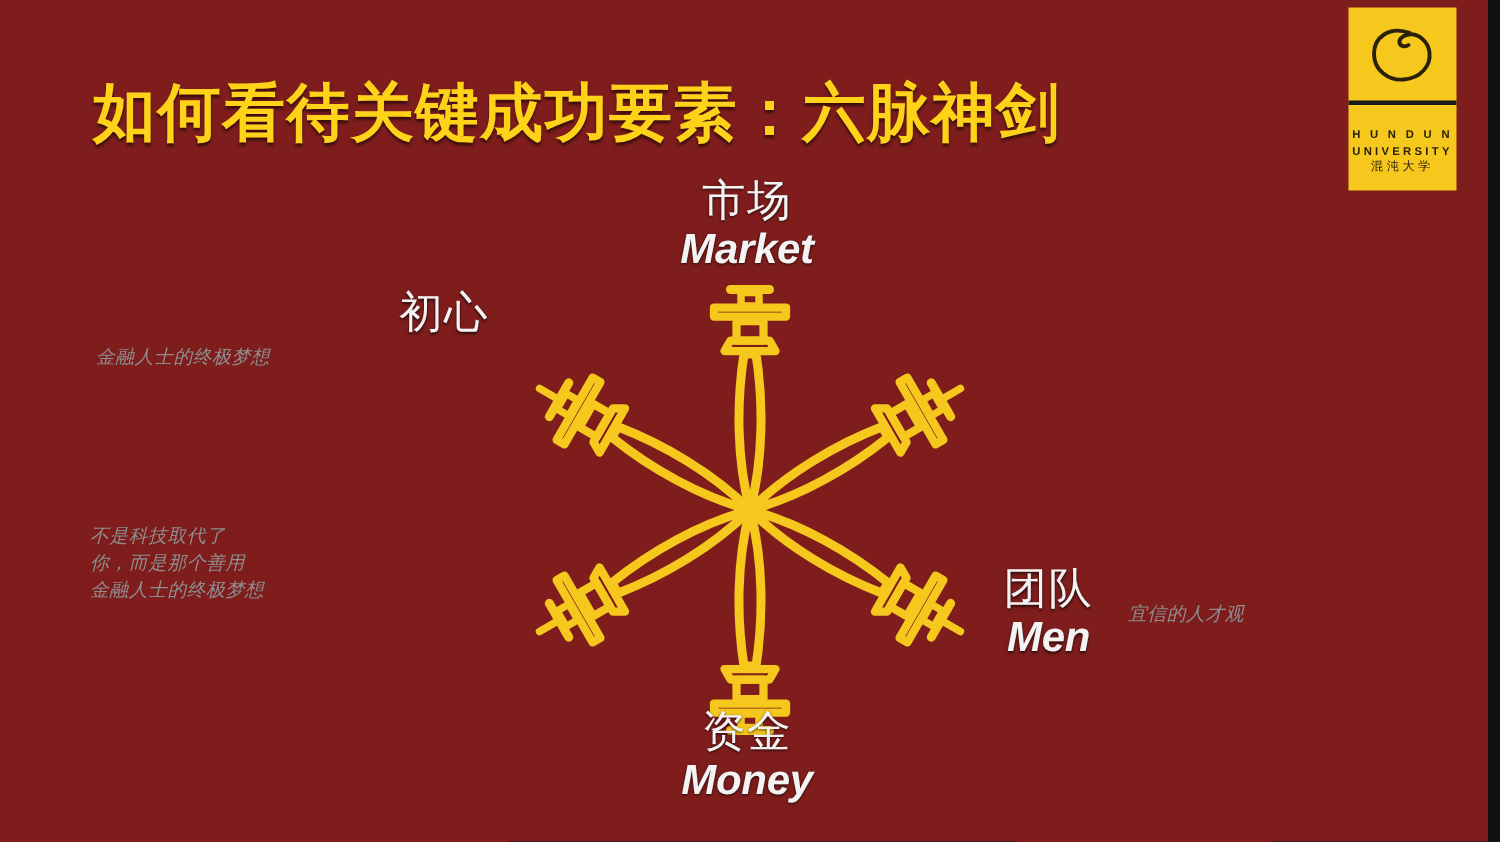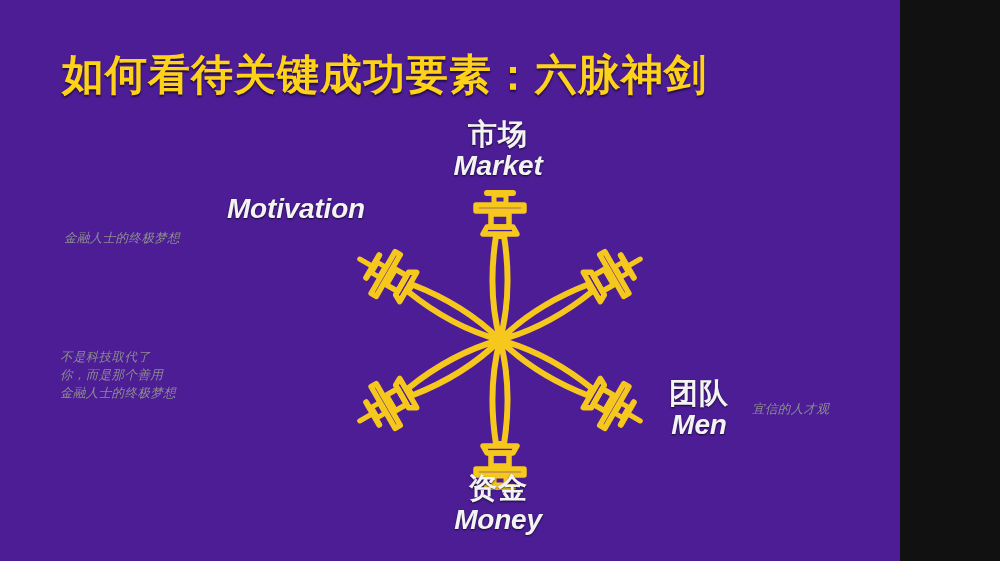--- a/index.html
+++ b/index.html
@@ -3,23 +3,23 @@
 <meta charset="utf-8">
 <title>六脉神剑</title>
 <style>
   html, body {
     margin: 0;
     padding: 0;
     background: #111;
   }
   .slide {
     position: relative;
-    width: 900px;
+    width: 992px;
     height: 561px;
-    background: #4c1d95;
+    background: #7f1d1d;
     overflow: hidden;
     font-family: "Liberation Sans", "DejaVu Sans", sans-serif;
     -webkit-font-smoothing: antialiased;
   }
 
   
   .title {
     position: absolute;
     left: 62px;
     top: 47px;
@@ -83,21 +83,21 @@
   .node {
     position: absolute;
     text-align: center;
     color: #F3F3F3;
     white-space: nowrap;
     text-shadow: 0 1px 2px rgba(0,0,0,.7);
   }
   .node .cn {
     font-size: 29px;
     line-height: 1.12;
-    font-weight: 700;
+    font-weight: 400;
     letter-spacing: 1px;
   }
   .node .en {
     font-size: 28px;
     line-height: 1.15;
     font-style: italic;
     font-weight: bold;
     letter-spacing: -0.2px;
   }
 
@@ -131,20 +131,33 @@
     height: 300px;
   }
 </style>
 </head>
 <body>
 
 <div class="slide">
 
   <div class="title">如何看待关键成功要素：六脉神剑</div>
 
+  <div class="logo">
+    <div class="logo-mark">
+      <svg width="44" height="40" viewBox="0 0 44 40" aria-hidden="true">
+        <path d="M27 6 C13 1 3 9 3 20 C3 31 13 38 23 37 C34 36 41 28 40 19 C39 11 32 6 26 7 C22 7.6 19.5 10 20 12.5 C20.5 15 24 15.5 26 14" fill="none" stroke="#2a2208" stroke-width="2.6" stroke-linecap="round"></path>
+      </svg>
+    </div>
+    <div class="logo-divider"></div>
+    <div class="logo-text">
+      <div class="logo-en1">H U N D U N</div>
+      <div class="logo-en2">UNIVERSITY</div>
+      <div class="logo-cn">混沌大学</div>
+    </div>
+  </div>
 
   <div class="swords">
     <svg width="290" height="300" viewBox="0 0 290 300" aria-hidden="true">
       <defs>
 
         <g id="sword">
 
           <path d="M0 0 C -9 -34 -9 -72 -4 -104 L 4 -104 C 9 -72 9 -34 0 0 Z" fill="none" stroke="#F6C71D" stroke-width="6" stroke-linejoin="round"></path>
 
           <path d="M-17 -106 L17 -106 L13 -113 L-13 -113 Z" fill="none" stroke="#F6C71D" stroke-width="5.5" stroke-linejoin="round"></path>
@@ -172,21 +185,21 @@
     </svg>
   </div>
 
   <div class="node" id="node-market">
     <div class="cn">市场</div>
     <div class="en">Market</div>
   </div>
 
 
   <div class="node" id="node-motivation">
-    <div class="en">Motivation</div>
+    <div class="cn">初心</div>
   </div>
 
 
   <div class="node" id="node-money">
     <div class="cn">资金</div>
     <div class="en">Money</div>
   </div>
 
   <div class="node" id="node-men">
     <div class="cn">团队</div>

